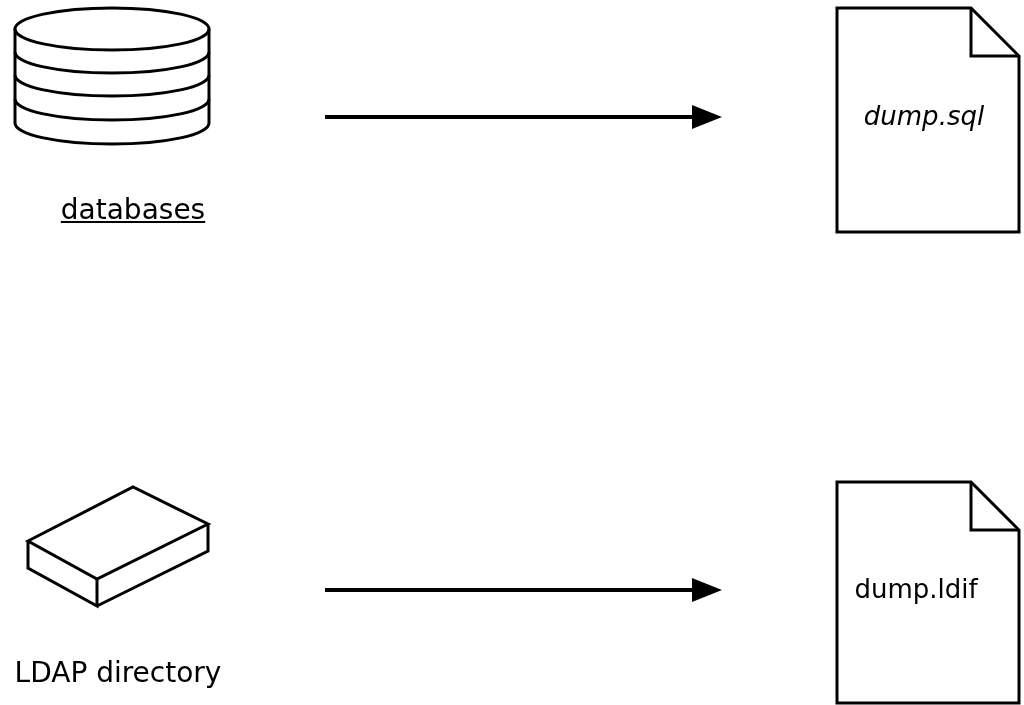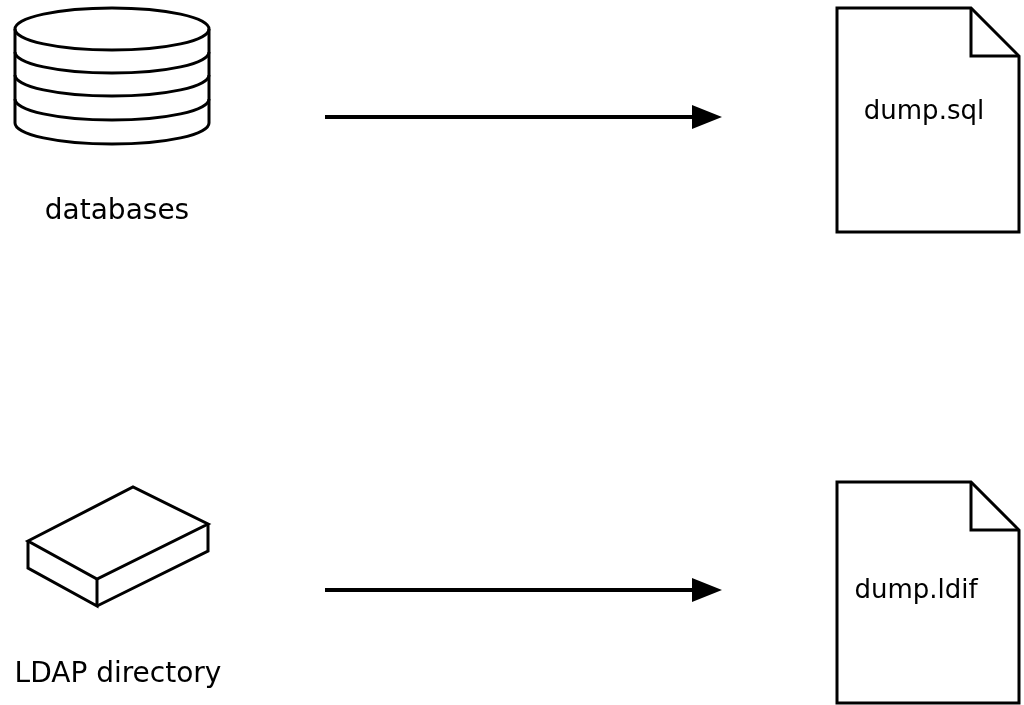--- a/index.html
+++ b/index.html
@@ -75,21 +75,21 @@
       <line x1="325" y1="590" x2="698" y2="590" stroke="#000000" stroke-width="4"></line>
       <polygon points="692,578 722,590 692,602" fill="#000000" stroke="none"></polygon>
     </g>
 
     <g fill="#ffffff" stroke="#000000" stroke-width="3" stroke-linejoin="miter">
       <path d="M 837 482 L 971 482 L 1019 530 L 1019 703 L 837 703 Z"></path>
       <path d="M 971 482 L 971 530 L 1019 530" fill="none"></path>
     </g>
   </svg>
 
-  <div class="label src-label" style="left:12px; top:195px; width:210px;">databases</div>
+  <div class="label src-label" style="left:28px; top:195px; width:210px;text-decoration:underline;">databases</div>
 
-  <div class="label doc-label" style="left:838px; top:96px; width:172px;">dump.sql</div>
+  <div class="label doc-label" style="left:838px; top:102px; width:172px;font-style:italic;">dump.sql</div>
 
   <div class="label src-label" style="left:-3px; top:658px; width:242px;">LDAP directory</div>
 
   <div class="label doc-label" style="left:838px; top:575px; width:156px;">dump.ldif</div>
 
 </div>
 
 </body></html>

